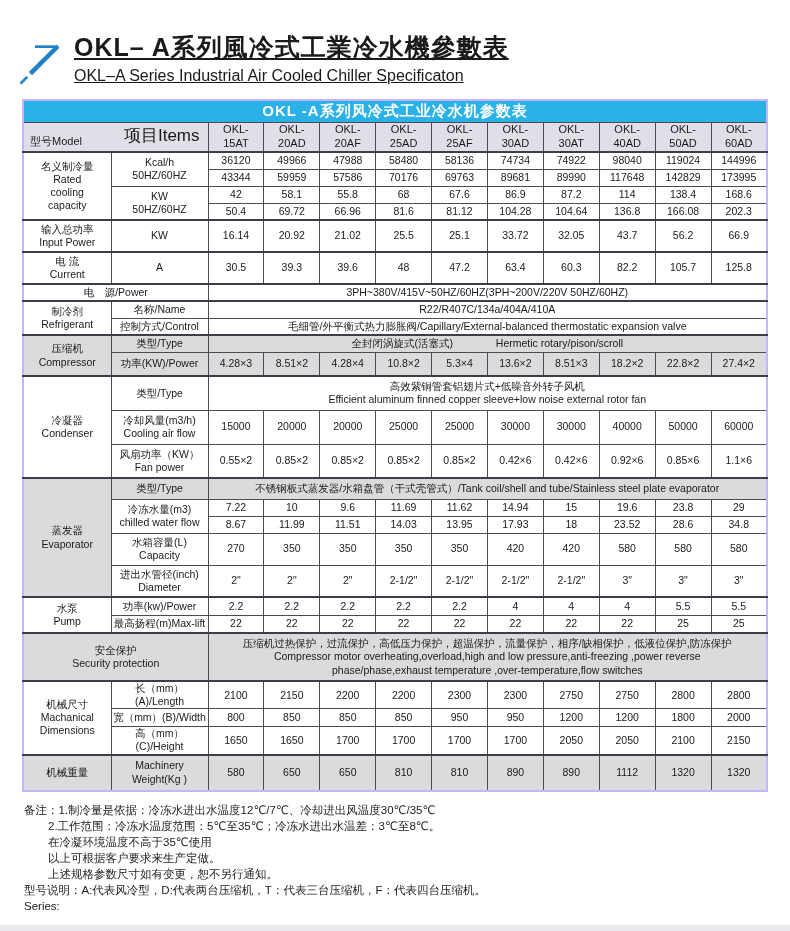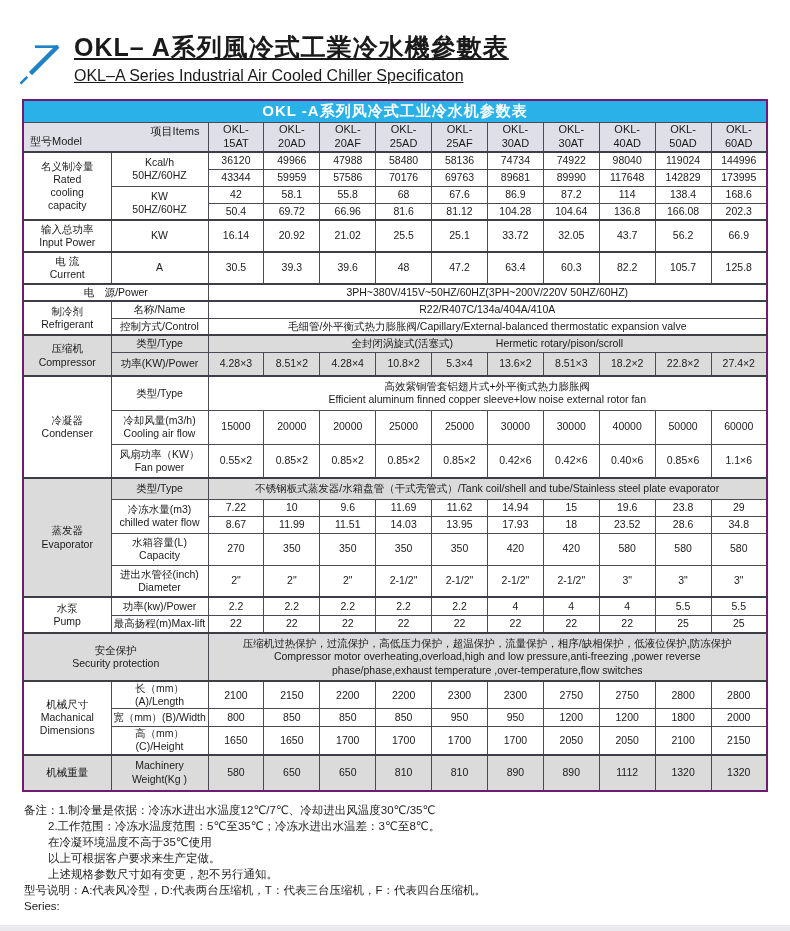--- a/index.html
+++ b/index.html
@@ -10,36 +10,36 @@
     font-family:"Liberation Sans","DejaVu Sans",sans-serif;
   }
   
   .hdr { display:flex; align-items:flex-start; padding:30px 0 0 16px;text-decoration:underline; }
   .logo { width:54px; height:56px; flex:0 0 auto; margin-top:4px; }
   .titles { margin-left:4px; }
   .t-zh { font-size:25px; font-weight:bold; letter-spacing:1px; line-height:34px; }
   .t-en { font-size:16px; line-height:22px; margin-top:1px; }
   
   table { border-collapse:collapse; table-layout:fixed; width:746px; margin:9px 0 0 22px;
-          border:2px solid #701a75; }
+          border:2px solid #c4b5fd; }
   td { border:1px solid #4b4b56; font-size:10.5px; text-align:center; vertical-align:middle;
        padding:0 1px; line-height:1.25; }
   tr.caption td { background:#29b1e8; color:#ffffff; font-size:15px; font-weight:bold;
                   height:22px; letter-spacing:1px; }
   tr.thead td { background:#dfdfe8; height:30px; font-size:11px; }
   tr.sec td { border-top:2px solid #3e3e49; }
   td.g { background:#dbdbdb; }
   td.corner { position:relative; padding:0;
     background:
       linear-gradient(to bottom right,
         transparent calc(50% - 0.8px), #4b4b56 calc(50% - 0.8px),
         #4b4b56 calc(50% + 0.8px), transparent calc(50% + 0.8px)),
       #dfdfe8; }
   td.corner .model { position:absolute; left:6px; bottom:2px; font-size:11px; }
-  td.corner .items { position:absolute; right:8px; top:2px; font-size:11px; }
+  td.corner .items { position:absolute; right:8px; top:2px; font-size:17px; }
   .h17 td { height:17px; } .h21 td { height:21px; } .h24 td { height:24px; }
   .h32 td { height:32px; } .h34 td { height:34px; } .h36 td { height:36px; } .h48 td { height:48px; } .h18 td { height:18px; }
   .two-part span + span { margin-left:40px; }
   
   .notes { margin:10px 0 0 24px; font-size:11.5px; line-height:16px; color:#222222; }
   .notes .ind { padding-left:24px; }
   .bottom-strip { position:absolute; left:0; bottom:0; width:790px; height:6px; background:#e9e9ee; }
 </style>
 </head>
 <body>
@@ -198,21 +198,21 @@
         <td class="g">8.51×3</td>
         <td class="g">18.2×2</td>
         <td class="g">22.8×2</td>
         <td class="g">27.4×2</td>
       </tr>
 
   <tr class="sec h34">
     <td rowspan="3">冷凝器<br>Condenser</td>
     <td>类型/Type</td>
     <td colspan="10">
-      <div>高效紫铜管套铝翅片式+外平衡式热力膨胀阀</div>
+      <div>高效紫铜管套铝翅片式+低噪音外转子风机</div>
       <div>Efficient aluminum finned copper sleeve+low noise external rotor fan</div>
     </td>
   </tr>
   <tr class="h34">
     <td>冷却风量(m3/h)<br>Cooling air flow</td>
   <td>15000</td>
         <td>20000</td>
         <td>20000</td>
         <td>25000</td>
         <td>25000</td>
@@ -224,21 +224,21 @@
       </tr>
   <tr class="h34">
     <td>风扇功率（KW）<br>Fan power</td>
   <td>0.55×2</td>
         <td>0.85×2</td>
         <td>0.85×2</td>
         <td>0.85×2</td>
         <td>0.85×2</td>
         <td>0.42×6</td>
         <td>0.42×6</td>
-        <td>0.40×6</td>
+        <td>0.92×6</td>
         <td>0.85×6</td>
         <td>1.1×6</td>
       </tr>
 
   <tr class="sec h21">
     <td rowspan="5" class="g">蒸发器<br>Evaporator</td>
     <td class="g">类型/Type</td>
     <td colspan="10" class="g">不锈钢板式蒸发器/水箱盘管（干式壳管式）/Tank coil/shell and tube/Stainless steel plate evaporator</td>
   </tr>
   <tr class="h17">

